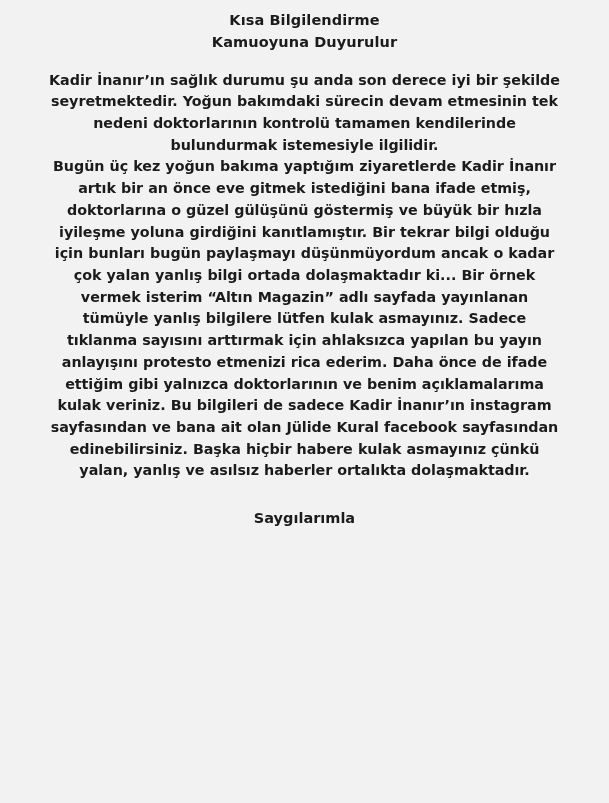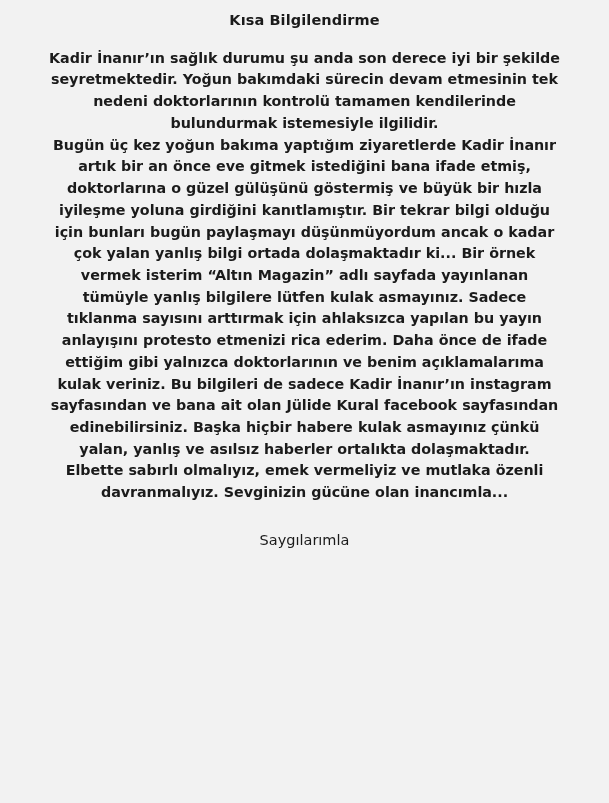--- a/index.html
+++ b/index.html
@@ -41,40 +41,40 @@
     font-weight: bold;
     font-size: 14.3px;
     line-height: 1.52;
     letter-spacing: -0.05px;
     margin: 0;
     word-spacing: 0.2px;
   }
   .sign-block {
     margin-top: 26px;
     text-align: center;
-    font-weight: normal;
+    font-weight: bold;
     font-size: 14.5px;
     line-height: 1.5;
   }
   .sign-line {
     display: block;
   }
 </style>
 </head>
 <body>
 
 <div class="page">
 
   <div class="title-block">
     <span class="title-line">Kısa Bilgilendirme</span>
+    <span class="title-line">Kamuoyuna Duyurulur</span>
   </div>
 
   <div class="body-block">
     <p class="para">Kadir İnanır’ın sağlık durumu şu anda son derece iyi bir şekilde seyretmektedir. Yoğun bakımdaki sürecin devam etmesinin tek nedeni doktorlarının kontrolü tamamen kendilerinde bulundurmak istemesiyle ilgilidir.</p>
     <p class="para">Bugün üç kez yoğun bakıma yaptığım ziyaretlerde Kadir İnanır artık bir an önce eve gitmek istediğini bana ifade etmiş, doktorlarına o güzel gülüşünü göstermiş ve büyük bir hızla iyileşme yoluna girdiğini kanıtlamıştır. Bir tekrar bilgi olduğu için bunları bugün paylaşmayı düşünmüyordum ancak o kadar çok yalan yanlış bilgi ortada dolaşmaktadır ki... Bir örnek vermek isterim “Altın Magazin” adlı sayfada yayınlanan tümüyle yanlış bilgilere lütfen kulak asmayınız. Sadece tıklanma sayısını arttırmak için ahlaksızca yapılan bu yayın anlayışını protesto etmenizi rica ederim. Daha önce de ifade ettiğim gibi yalnızca doktorlarının ve benim açıklamalarıma kulak veriniz. Bu bilgileri de sadece Kadir İnanır’ın instagram sayfasından ve bana ait olan Jülide Kural facebook sayfasından edinebilirsiniz. Başka hiçbir habere kulak asmayınız çünkü yalan, yanlış ve asılsız haberler ortalıkta dolaşmaktadır.</p>
-    <p class="para">Elbette sabırlı olmalıyız, emek vermeliyiz ve mutlaka özenli davranmalıyız. Sevginizin gücüne olan inancımla...</p>
   </div>
 
   <div class="sign-block">
     <span class="sign-line">Saygılarımla</span>
   </div>
 
 </div>
 
 </body></html>

